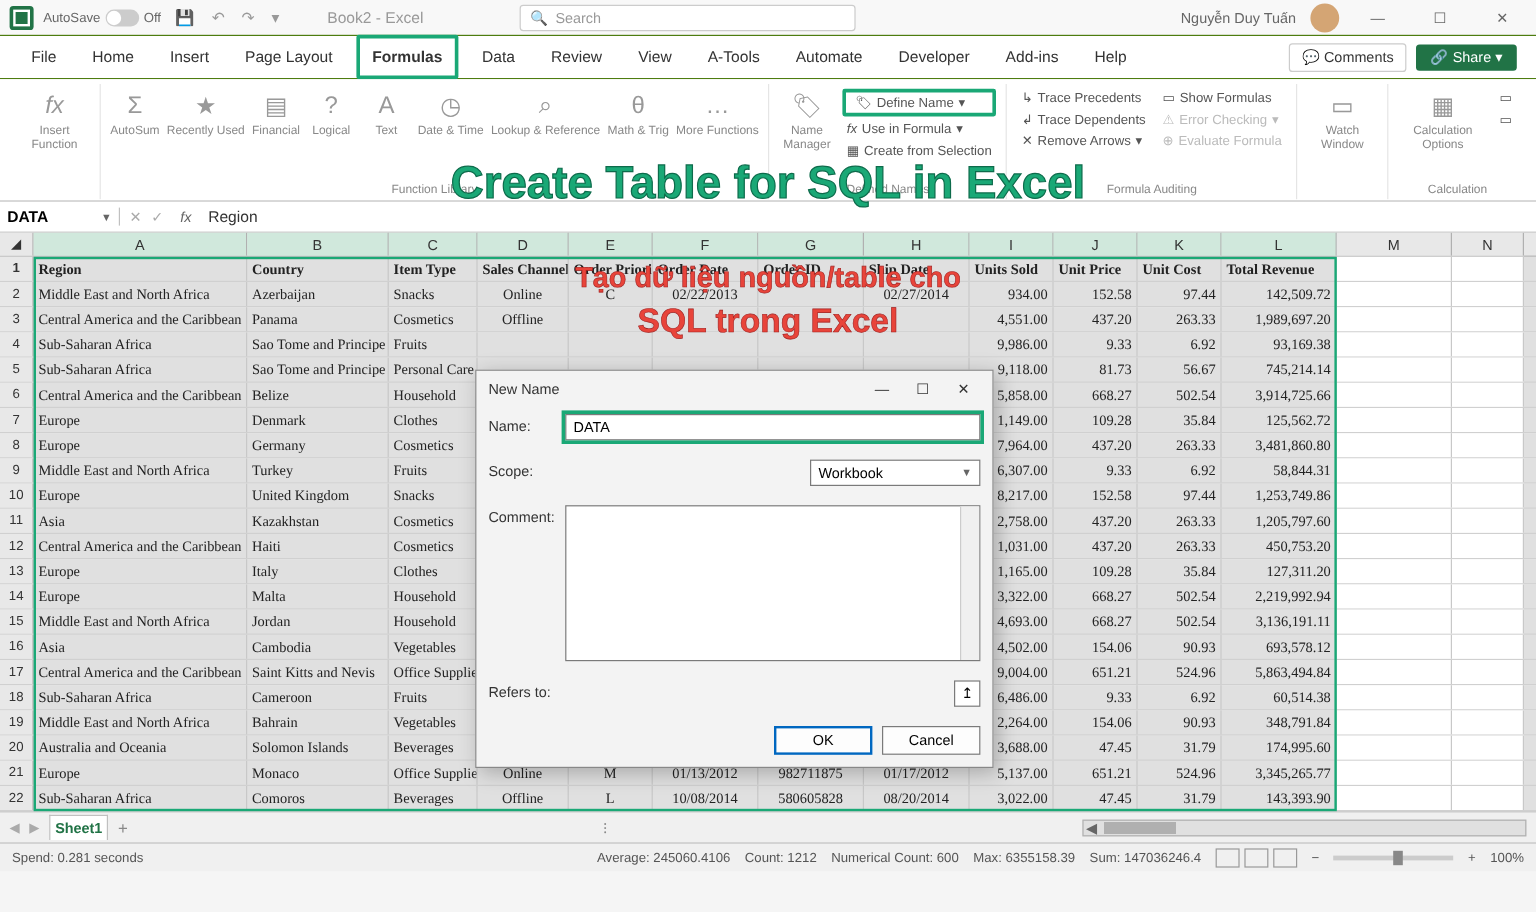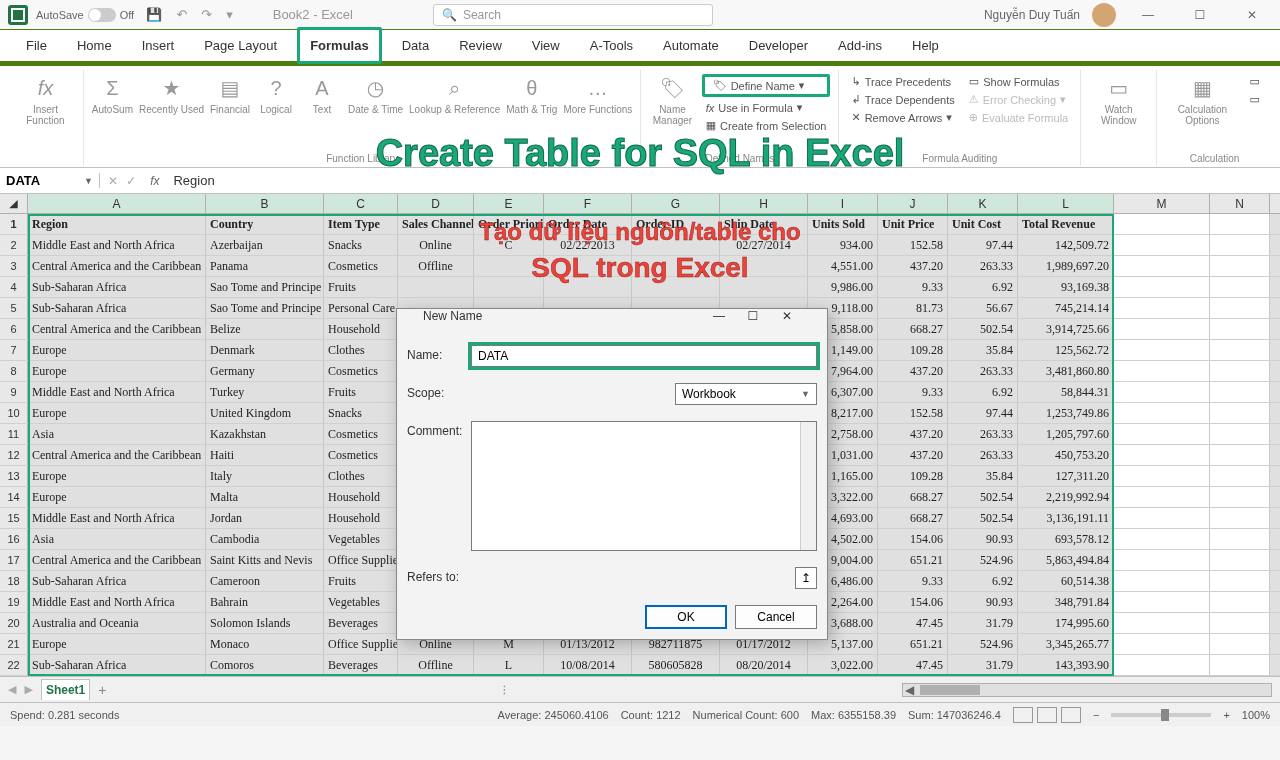--- a/index.html
+++ b/index.html
@@ -13,21 +13,21 @@
 .toggle { width: 28px; height: 14px; background: #ccc; border-radius: 7px; position: relative; }
 .toggle::after { content: ''; width: 12px; height: 12px; background: #fff; border-radius: 50%; position: absolute; left: 1px; top: 1px; }
 .qat-icons { display: flex; gap: 14px; color: #999; font-size: 13px; }
 .doctitle { flex: 0 0 auto; margin-left: 40px; color: #999; font-size: 13px; }
 .searchbox { margin-left: 80px; width: 280px; height: 22px; background: #fff; border: 1px solid #ccc; border-radius: 3px; display: flex; align-items: center; padding: 0 8px; color: #999; font-size: 12px; gap: 6px; }
 .tb-right { margin-left: auto; display: flex; align-items: center; gap: 12px; color: #666; font-size: 12px; }
 .avatar { width: 24px; height: 24px; border-radius: 50%; background: #d4a574; }
 .winbtn { width: 40px; height: 28px; display: flex; align-items: center; justify-content: center; color: #666; }
 
 
-.ribbon-tabs { height: 36px; background: #fff; display: flex; align-items: center; padding: 0 16px; gap: 10px; border-bottom: 5px solid #4d7c0f; }
+.ribbon-tabs { height: 36px; background: #fff; display: flex; align-items: center; padding: 0 16px; gap: 10px; border-bottom: 1px solid #4d7c0f; }
 .ribbon-tabs .tab { padding: 8px 10px; color: #333; font-size: 13px; cursor: pointer; }
 .ribbon-tabs .tab.active { border: 3px solid #1aa876; border-radius: 2px; font-weight: 600; }
 .ribbon-right { margin-left: auto; display: flex; gap: 8px; align-items: center; }
 .comments-btn { border: 1px solid #ccc; border-radius: 3px; padding: 4px 10px; font-size: 12px; color: #333; }
 .share-btn { background: #217346; color: #fff; border-radius: 3px; padding: 4px 12px; font-size: 12px; }
 
 
 .ribbon-content { height: 102px; background: #fff; display: flex; padding: 4px 8px 0; border-bottom: 1px solid #c0c0c0; position: relative; }
 .rgroup { display: flex; flex-direction: column; align-items: center; padding: 0 8px; border-right: 1px solid #e5e5e5; height: 96px; }
 .rgroup:last-child { border-right: none; }
@@ -82,21 +82,21 @@
 .zoom-slider::after { content: ''; width: 8px; height: 12px; background: #888; position: absolute; left: 50%; top: -4px; }
 
 
 .overlay-text { position: absolute; left: 50%; transform: translateX(-50%); font-weight: 800; white-space: nowrap; pointer-events: none; }
 .ot-main { top: 132px; font-size: 38px; color: #1aa876; -webkit-text-stroke: 1px #0d6b4b; }
 .ot-sub1 { top: 218px; font-size: 24px; color: #e8443a; -webkit-text-stroke: 0.5px #a02020; }
 .ot-sub2 { top: 252px; font-size: 28px; color: #e8443a; -webkit-text-stroke: 0.5px #a02020; }
 
 
 .dialog { position: absolute; left: 396px; top: 308px; width: 432px; background: #f3f3f3; border: 1px solid #888; box-shadow: 4px 4px 16px rgba(0,0,0,0.25); font-size: 12px; }
-.dlg-title { height: 30px; display: flex; padding: 0 26px; color: #333; }
+.dlg-title { height: 30px; display: flex; align-items: center; padding: 0 10px; color: #333; }
 .dlg-ctrl { margin-left: auto; display: flex; gap: 6px; font-size: 12px; color: #333; }
 .dlg-ctrl span { width: 28px; text-align: center; }
 .dlg-body { padding: 6px 10px 10px; }
 .dlg-row { display: flex; align-items: flex-start; margin-bottom: 16px; gap: 6px; justify-content: space-between; }
 .dlg-label { width: 58px; color: #333; padding-top: 3px; }
 .dlg-input { flex: 1; height: 22px; border: 1px solid #7a7a7a; background: #fff; padding: 0 6px; display: flex; align-items: center; }
 .dlg-input.named { outline: 3px solid #1aa876; }
 .dlg-select { flex: 0 0 142px; height: 22px; border: 1px solid #7a7a7a; background: #fff; display: flex; align-items: center; padding: 0 6px; }
 .dlg-select .dd { margin-left: auto; font-size: 9px; color: #666; }
 .dlg-textarea { flex: 1; height: 130px; border: 1px solid #7a7a7a; background: #fff; position: relative; }
@@ -146,20 +146,24 @@
   <div class="tab">Page Layout</div>
   <div class="tab active">Formulas</div>
   <div class="tab">Data</div>
   <div class="tab">Review</div>
   <div class="tab">View</div>
   <div class="tab">A-Tools</div>
   <div class="tab">Automate</div>
   <div class="tab">Developer</div>
   <div class="tab">Add-ins</div>
   <div class="tab">Help</div>
+  <div class="ribbon-right">
+    <div class="comments-btn">💬 <span>Comments</span></div>
+    <div class="share-btn">🔗 <span>Share</span> ▾</div>
+  </div>
 </div>
 
 <div class="ribbon-content">
   <div class="rgroup">
     <div class="rgroup-items">
       <div class="ritem">
           <div class="ricon">
             <i>fx</i>
           </div>
           <span>Insert Function</span>

